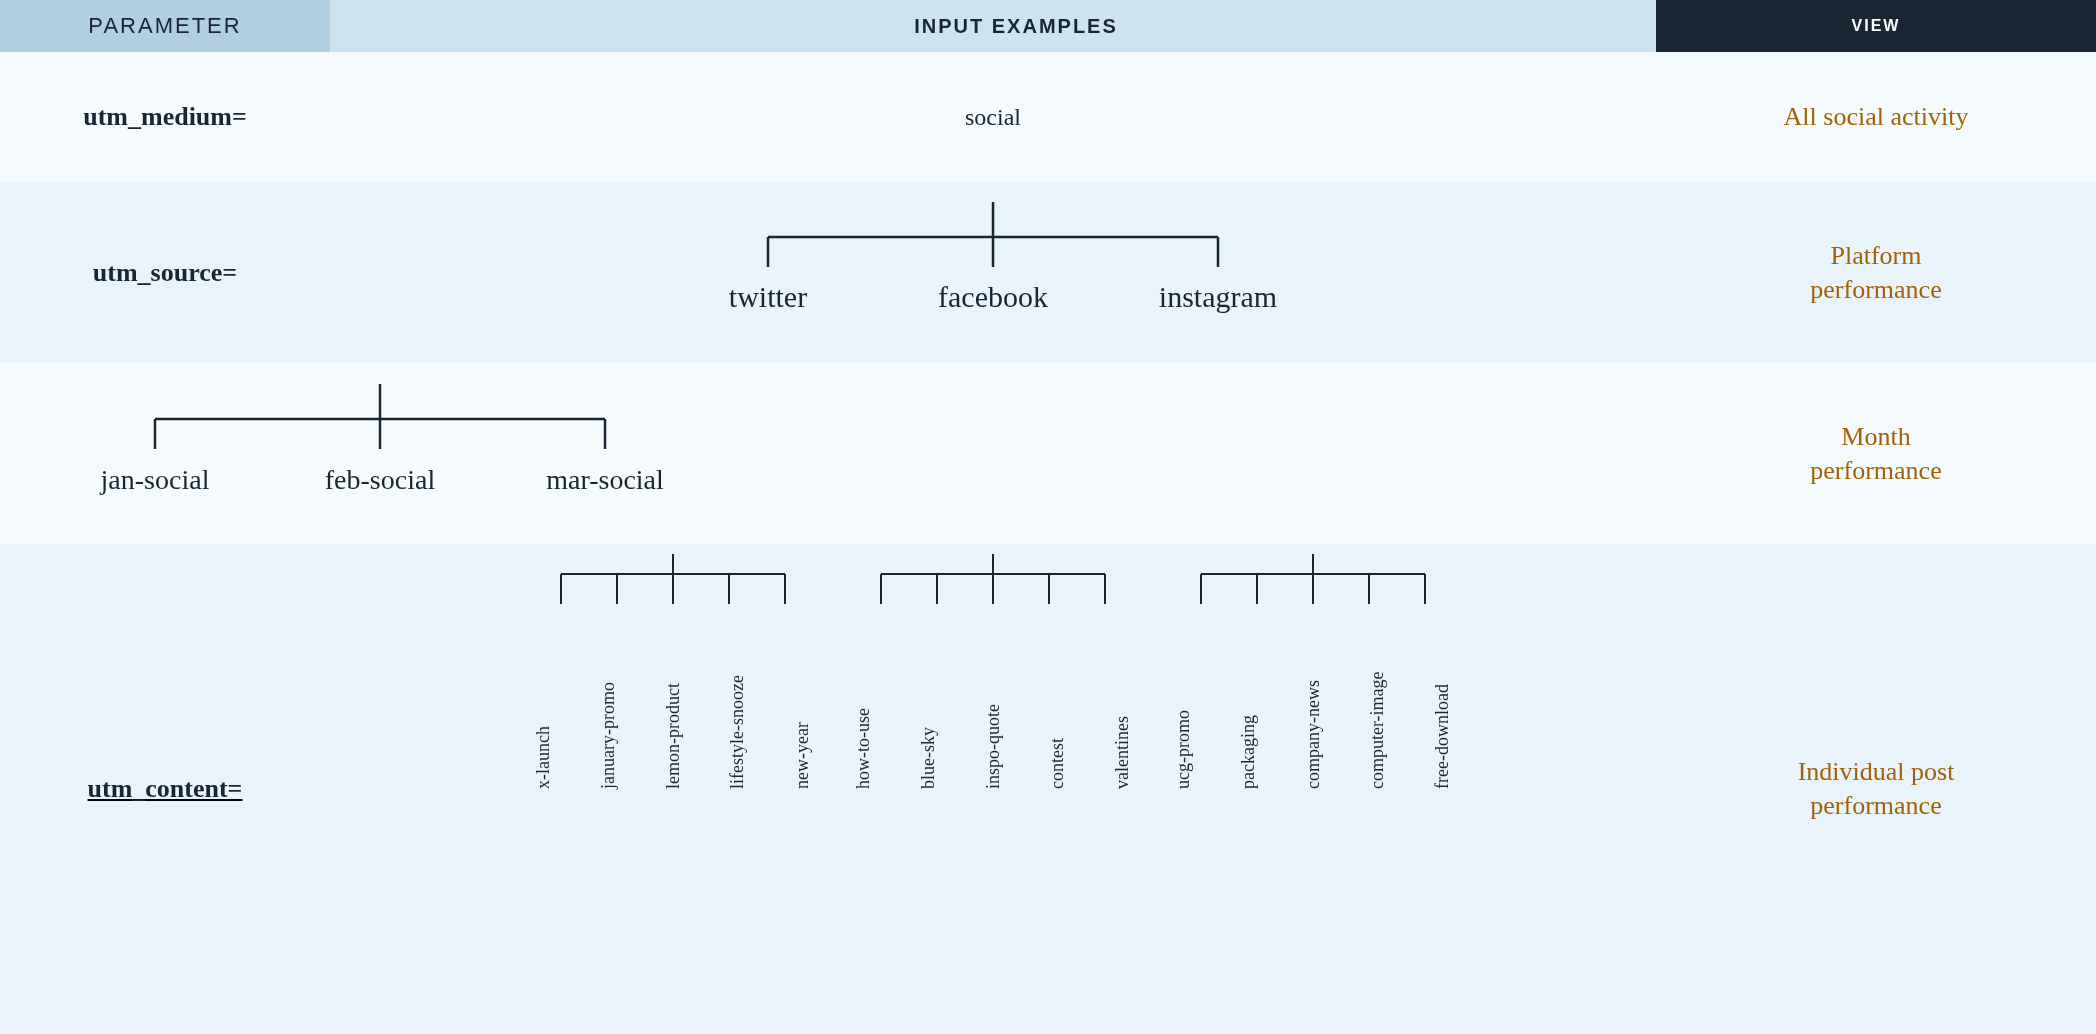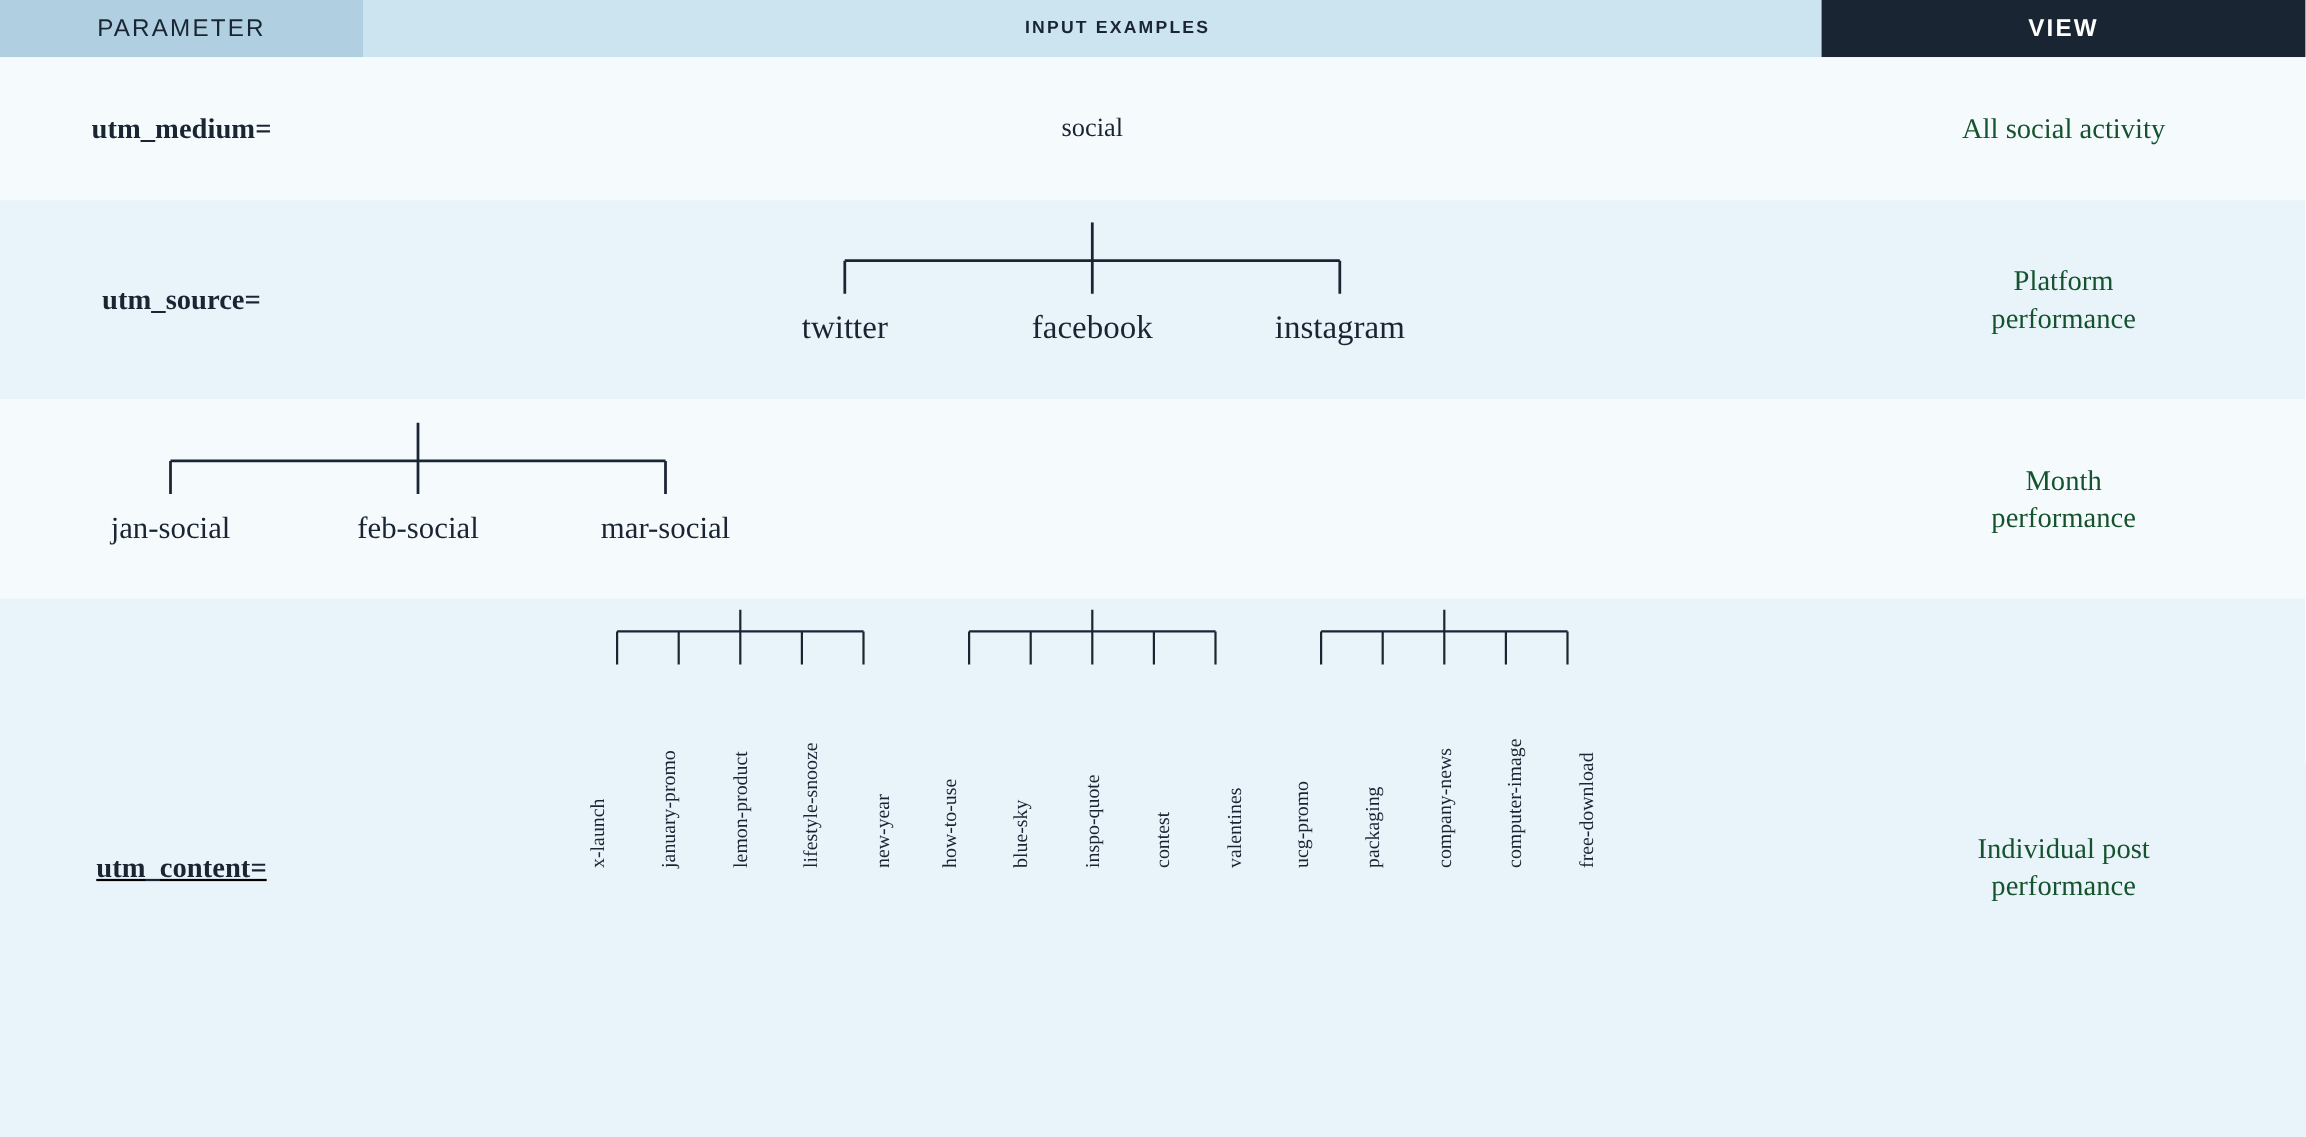--- a/index.html
+++ b/index.html
@@ -39,35 +39,35 @@
       text-transform: uppercase;
     }
     .header-examples {
       flex: 1;
       display: flex;
       align-items: center;
       justify-content: center;
       background: #cce3f0;
       font-family: 'Arial', sans-serif;
       font-weight: 700;
-      font-size: 16px;
+      font-size: 20px;
       letter-spacing: 2px;
       color: #1a2533;
       text-transform: uppercase;
       padding-left: 46px;
     }
     .header-view {
       width: 440px;
       display: flex;
       align-items: center;
       justify-content: center;
       background: #1a2533;
       font-family: 'Arial', sans-serif;
       font-weight: 700;
-      font-size: 22px;
+      font-size: 16px;
       letter-spacing: 2px;
       color: #ffffff;
       text-transform: uppercase;
     }
 
     
     .content-row {
       display: flex;
       flex: 1;
     }
@@ -104,21 +104,21 @@
     .view-cell {
       width: 440px;
       display: flex;
       align-items: center;
       justify-content: center;
       padding: 20px 30px;
     }
     .view-label {
       font-family: 'Georgia', serif;
       font-size: 26px;
-      color: #14532d;
+      color: #a16207;
       text-align: center;
       line-height: 1.3;
     }
 
     
     .row1 { min-height: 130px; }
 
     
     .row2 { min-height: 170px; }
 

